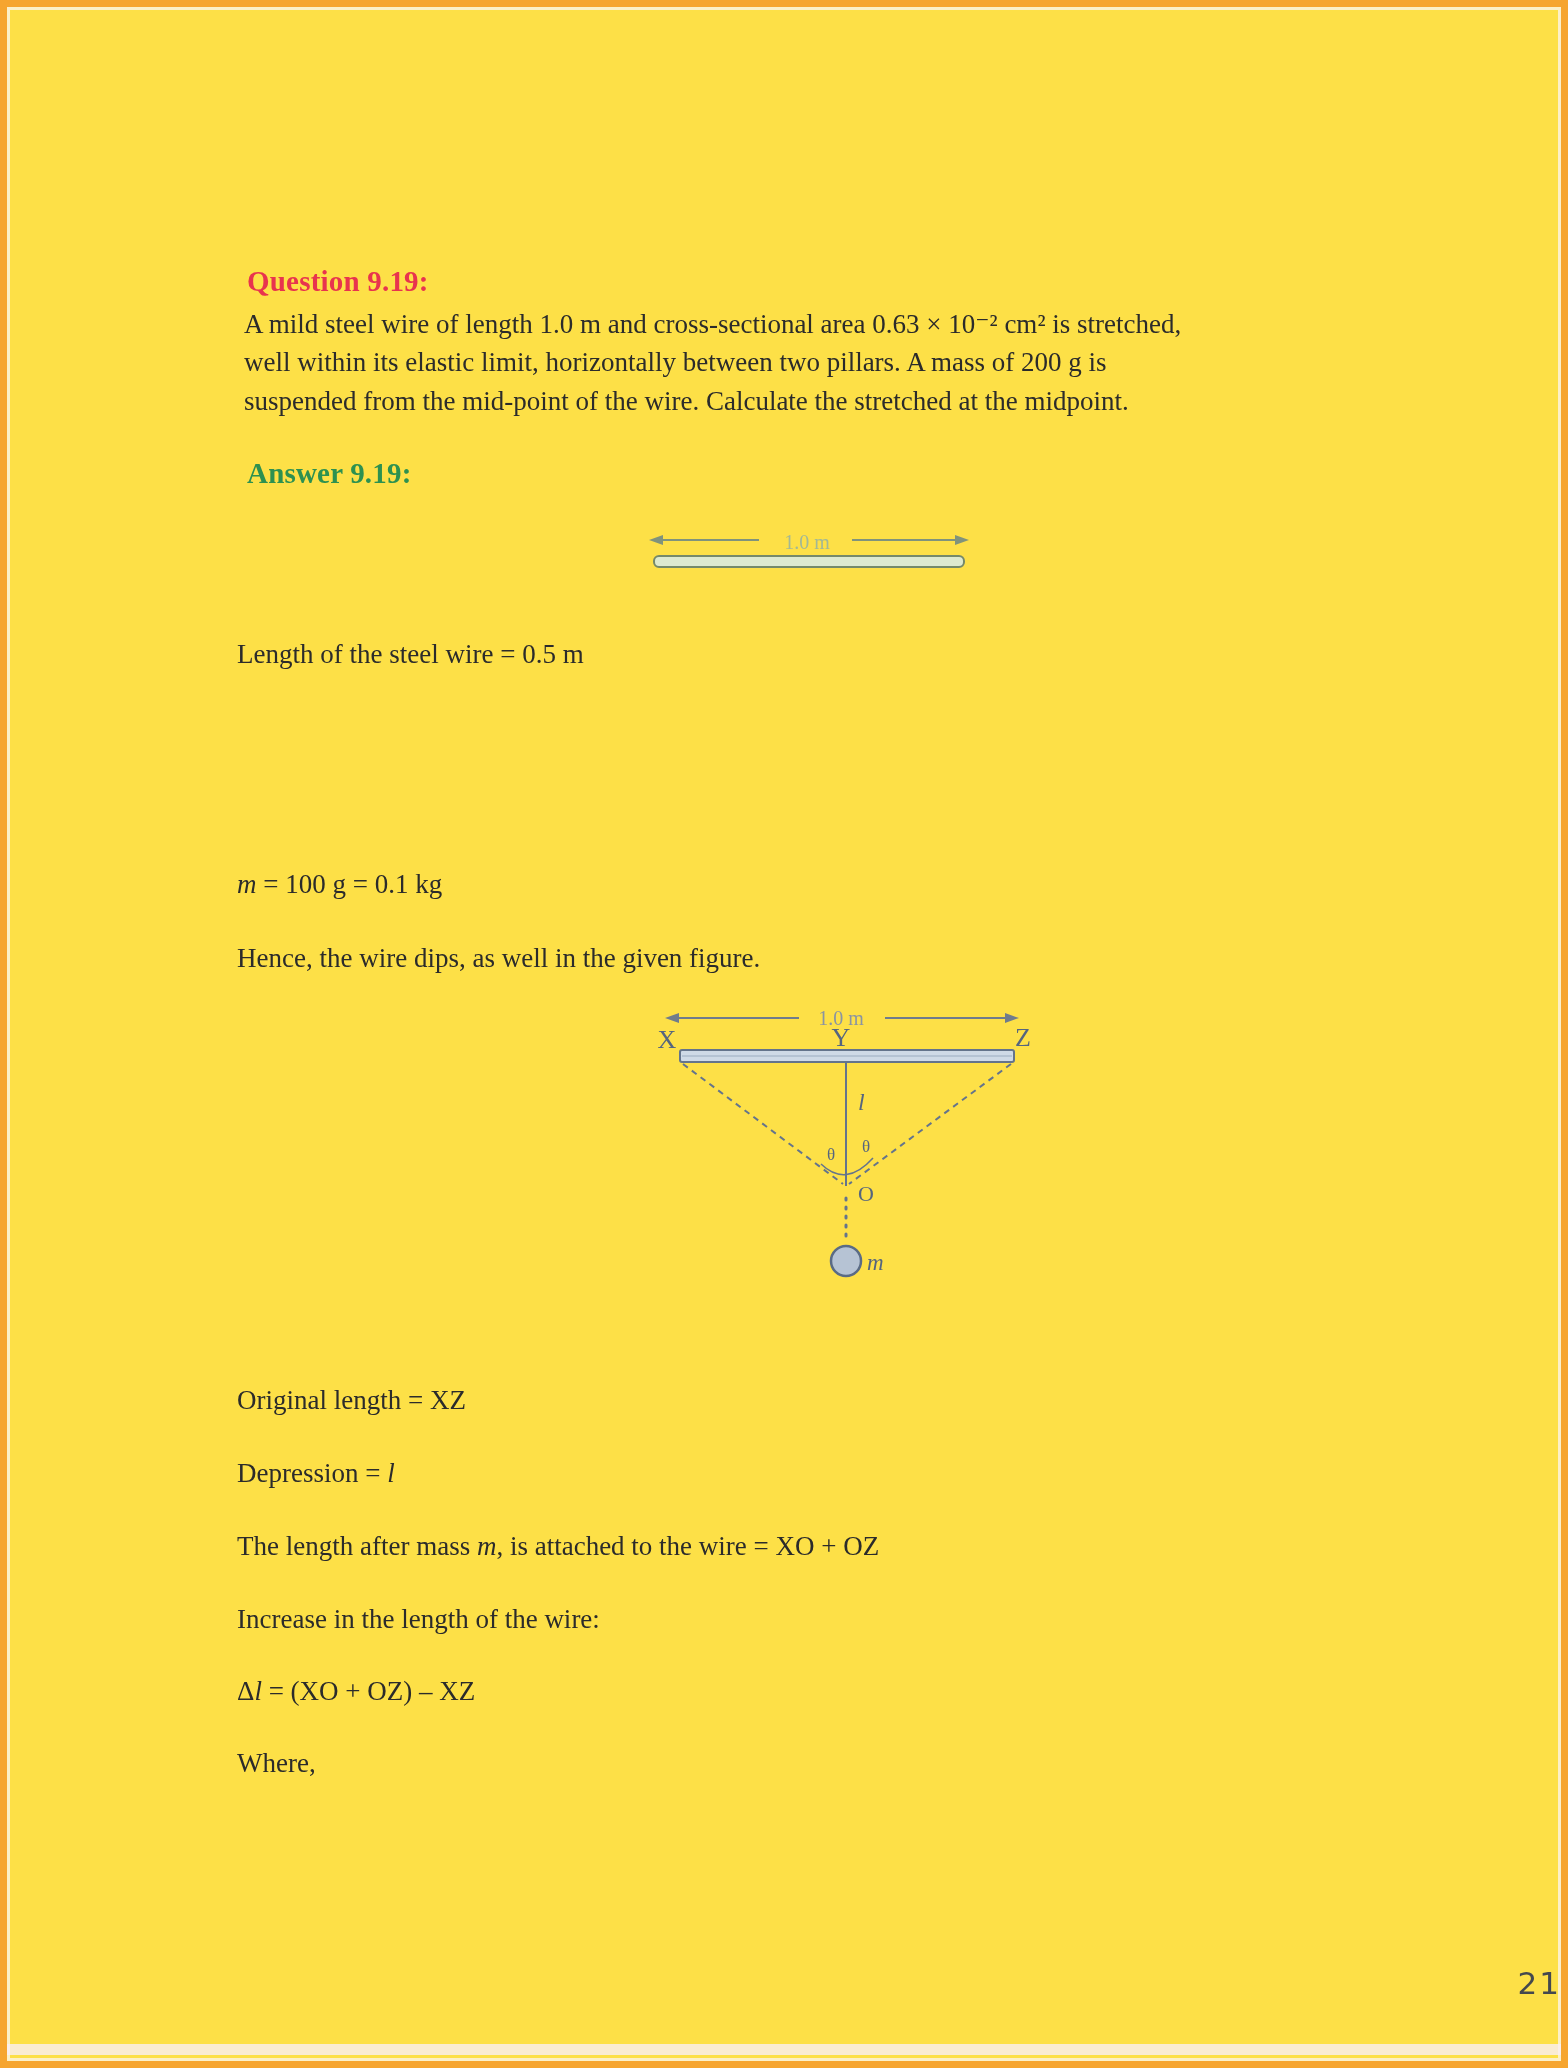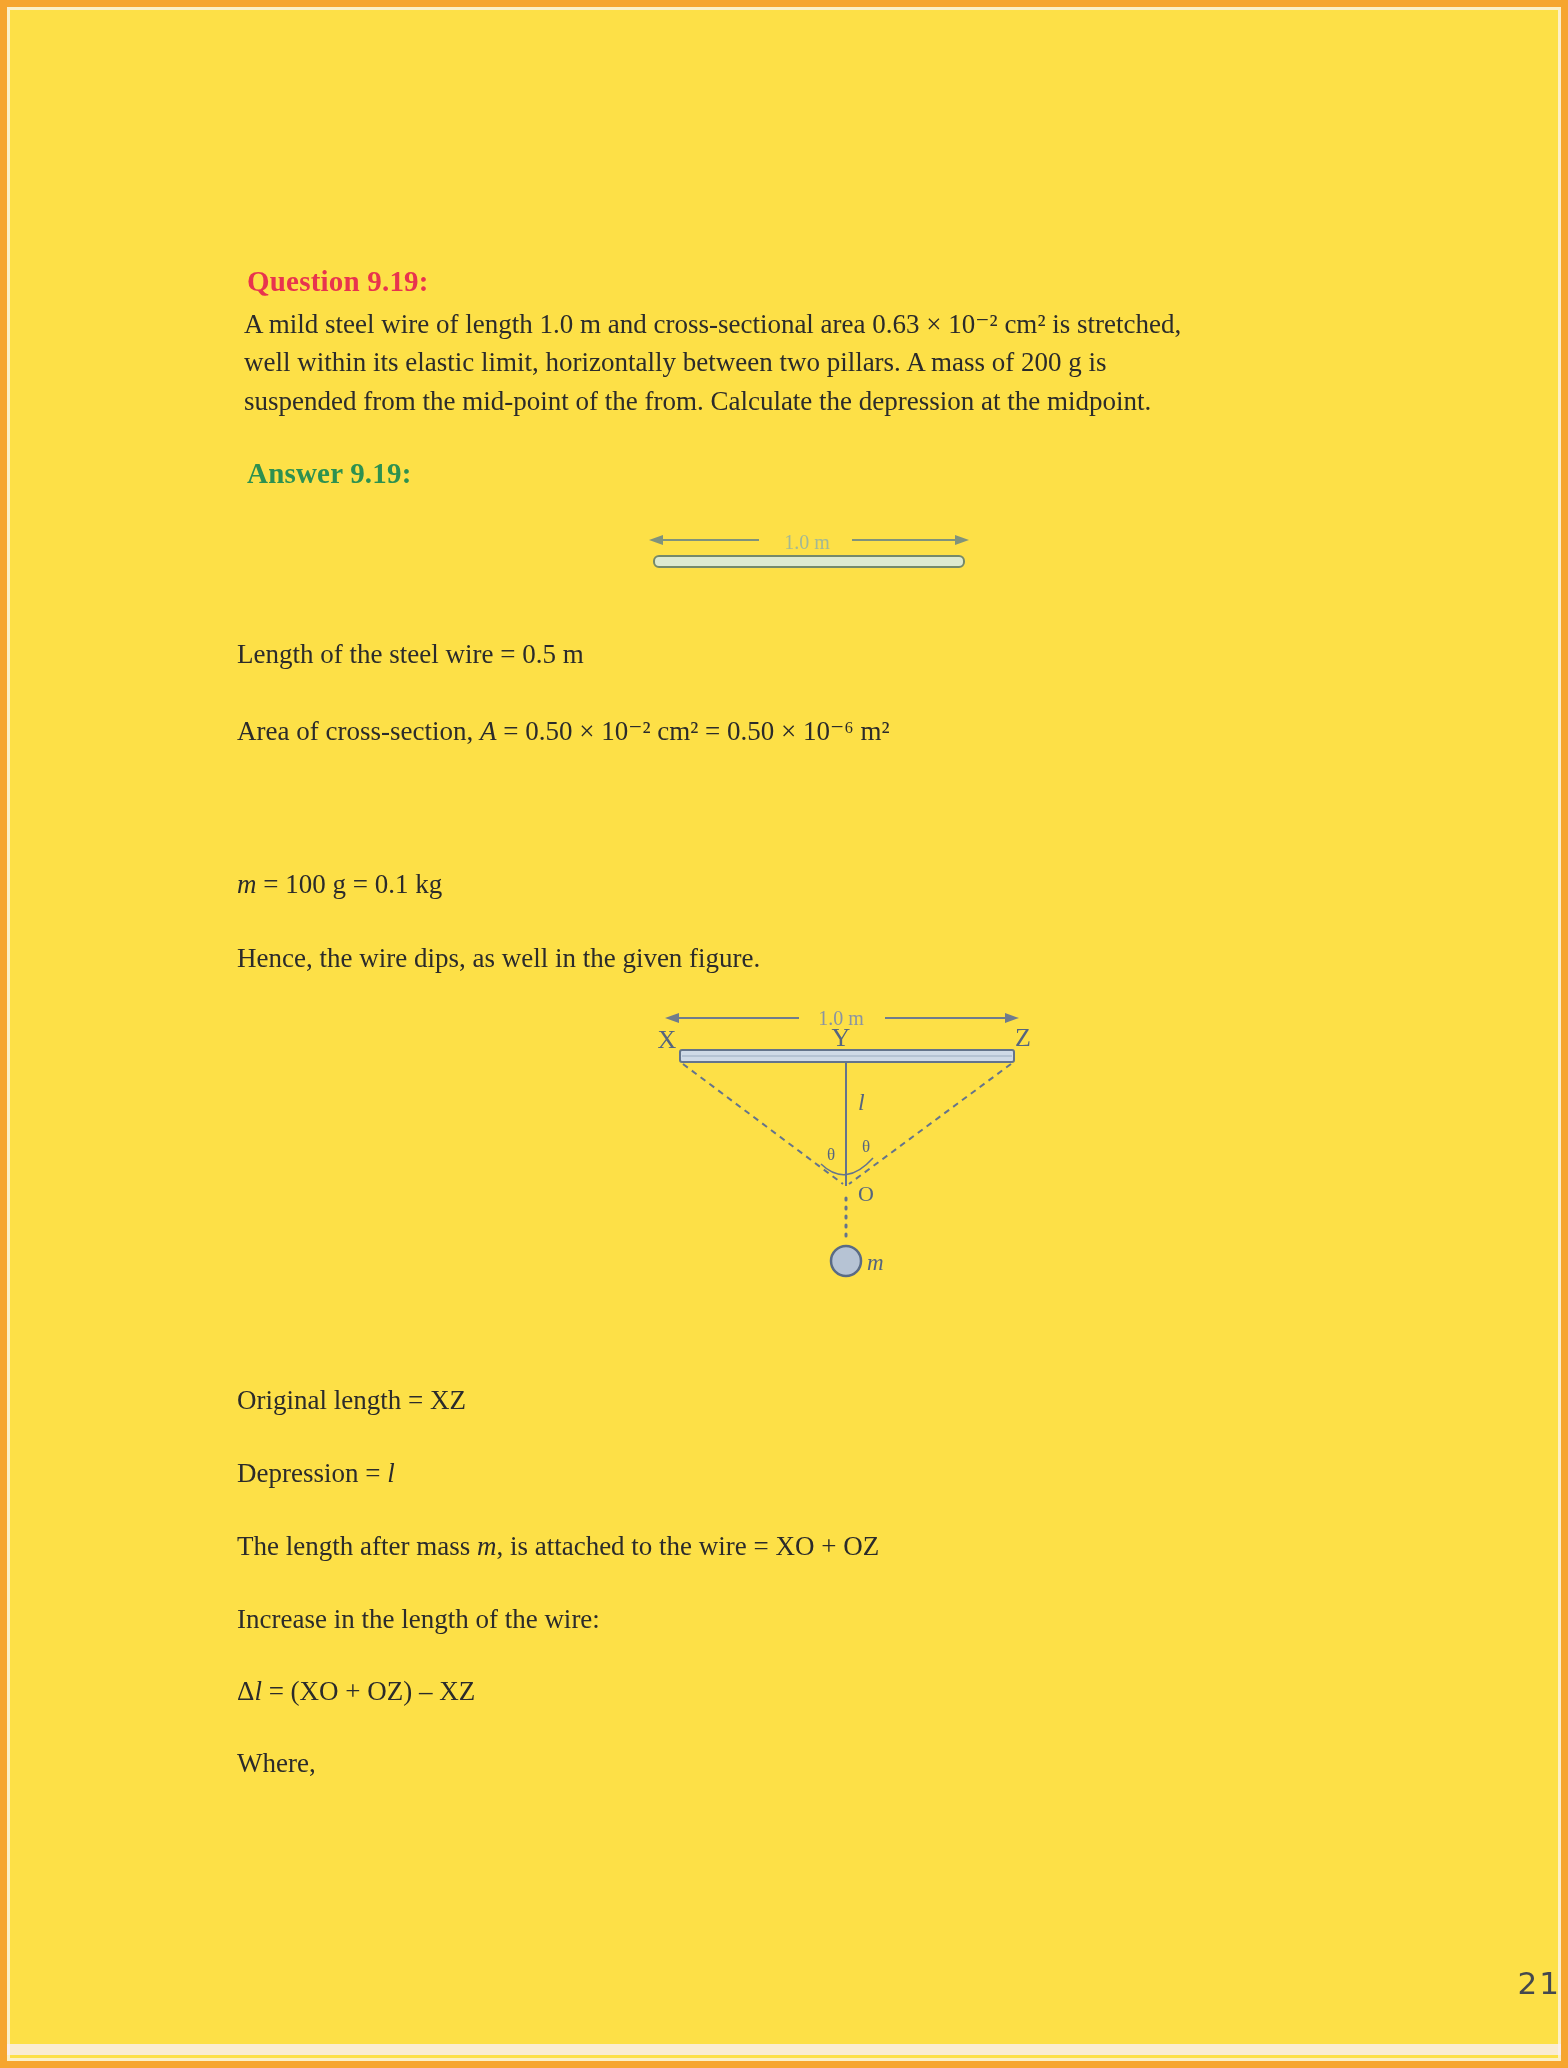--- a/index.html
+++ b/index.html
@@ -40,37 +40,36 @@
 </style>
 </head>
 <body>
 
 <div class="page">
 
   <div class="heading q">Question 9.19:</div>
 
   <div class="line qline" style="top:301px">A mild steel wire of length 1.0 m and cross-sectional area 0.63 × 10⁻² cm² is stretched,</div>
   <div class="line qline" style="top:340px">well within its elastic limit, horizontally between two pillars. A mass of 200 g is</div>
-  <div class="line qline" style="top:379px">suspended from the mid-point of the from. Calculate the depression at the midpoint.</div>
+  <div class="line qline" style="top:379px">suspended from the mid-point of the wire. Calculate the stretched at the midpoint.</div>
 
   <div class="heading a">Answer 9.19:</div>
 
   <div class="fig1">
     <svg width="330" height="55" viewBox="0 0 330 55">
       <polygon points="2,18 16,13 16,23" fill="#80937C"></polygon>
       <line x1="14" y1="18" x2="112" y2="18" stroke="#80937C" stroke-width="2"></line>
       <text x="160" y="27" text-anchor="middle" font-size="20" fill="#A2B896">1.0 m</text>
       <line x1="205" y1="18" x2="310" y2="18" stroke="#80937C" stroke-width="2"></line>
       <polygon points="322,18 308,13 308,23" fill="#80937C"></polygon>
       <rect x="7" y="34" width="310" height="11" rx="5" fill="#DDE9CF" stroke="#75896A" stroke-width="2"></rect>
     </svg>
   </div>
 
   <div class="line" style="top:632px"><span>Length of the steel wire = 0.5 m</span></div>
-  <div class="line" style="top:708px"><span>Area of cross-section, </span><span class="it">A</span><span> = 0.50 × 10⁻² cm² = 0.50 × 10⁻⁶ m²</span></div>
   <div class="line" style="top:862px"><span class="it">m</span><span> = 100 g = 0.1 kg</span></div>
   <div class="line" style="top:936px"><span>Hence, the wire dips, as well in the given figure.</span></div>
 
   <div class="fig2">
     <svg width="420" height="300" viewBox="0 0 420 300">
       <polygon points="28,16 42,11 42,21" fill="#707C8C"></polygon>
       <line x1="42" y1="16" x2="162" y2="16" stroke="#707C8C" stroke-width="2"></line>
       <text x="204" y="23" text-anchor="middle" font-size="20" fill="#8A94A2">1.0 m</text>
       <line x1="248" y1="16" x2="368" y2="16" stroke="#707C8C" stroke-width="2"></line>
       <polygon points="382,16 368,11 368,21" fill="#707C8C"></polygon>

